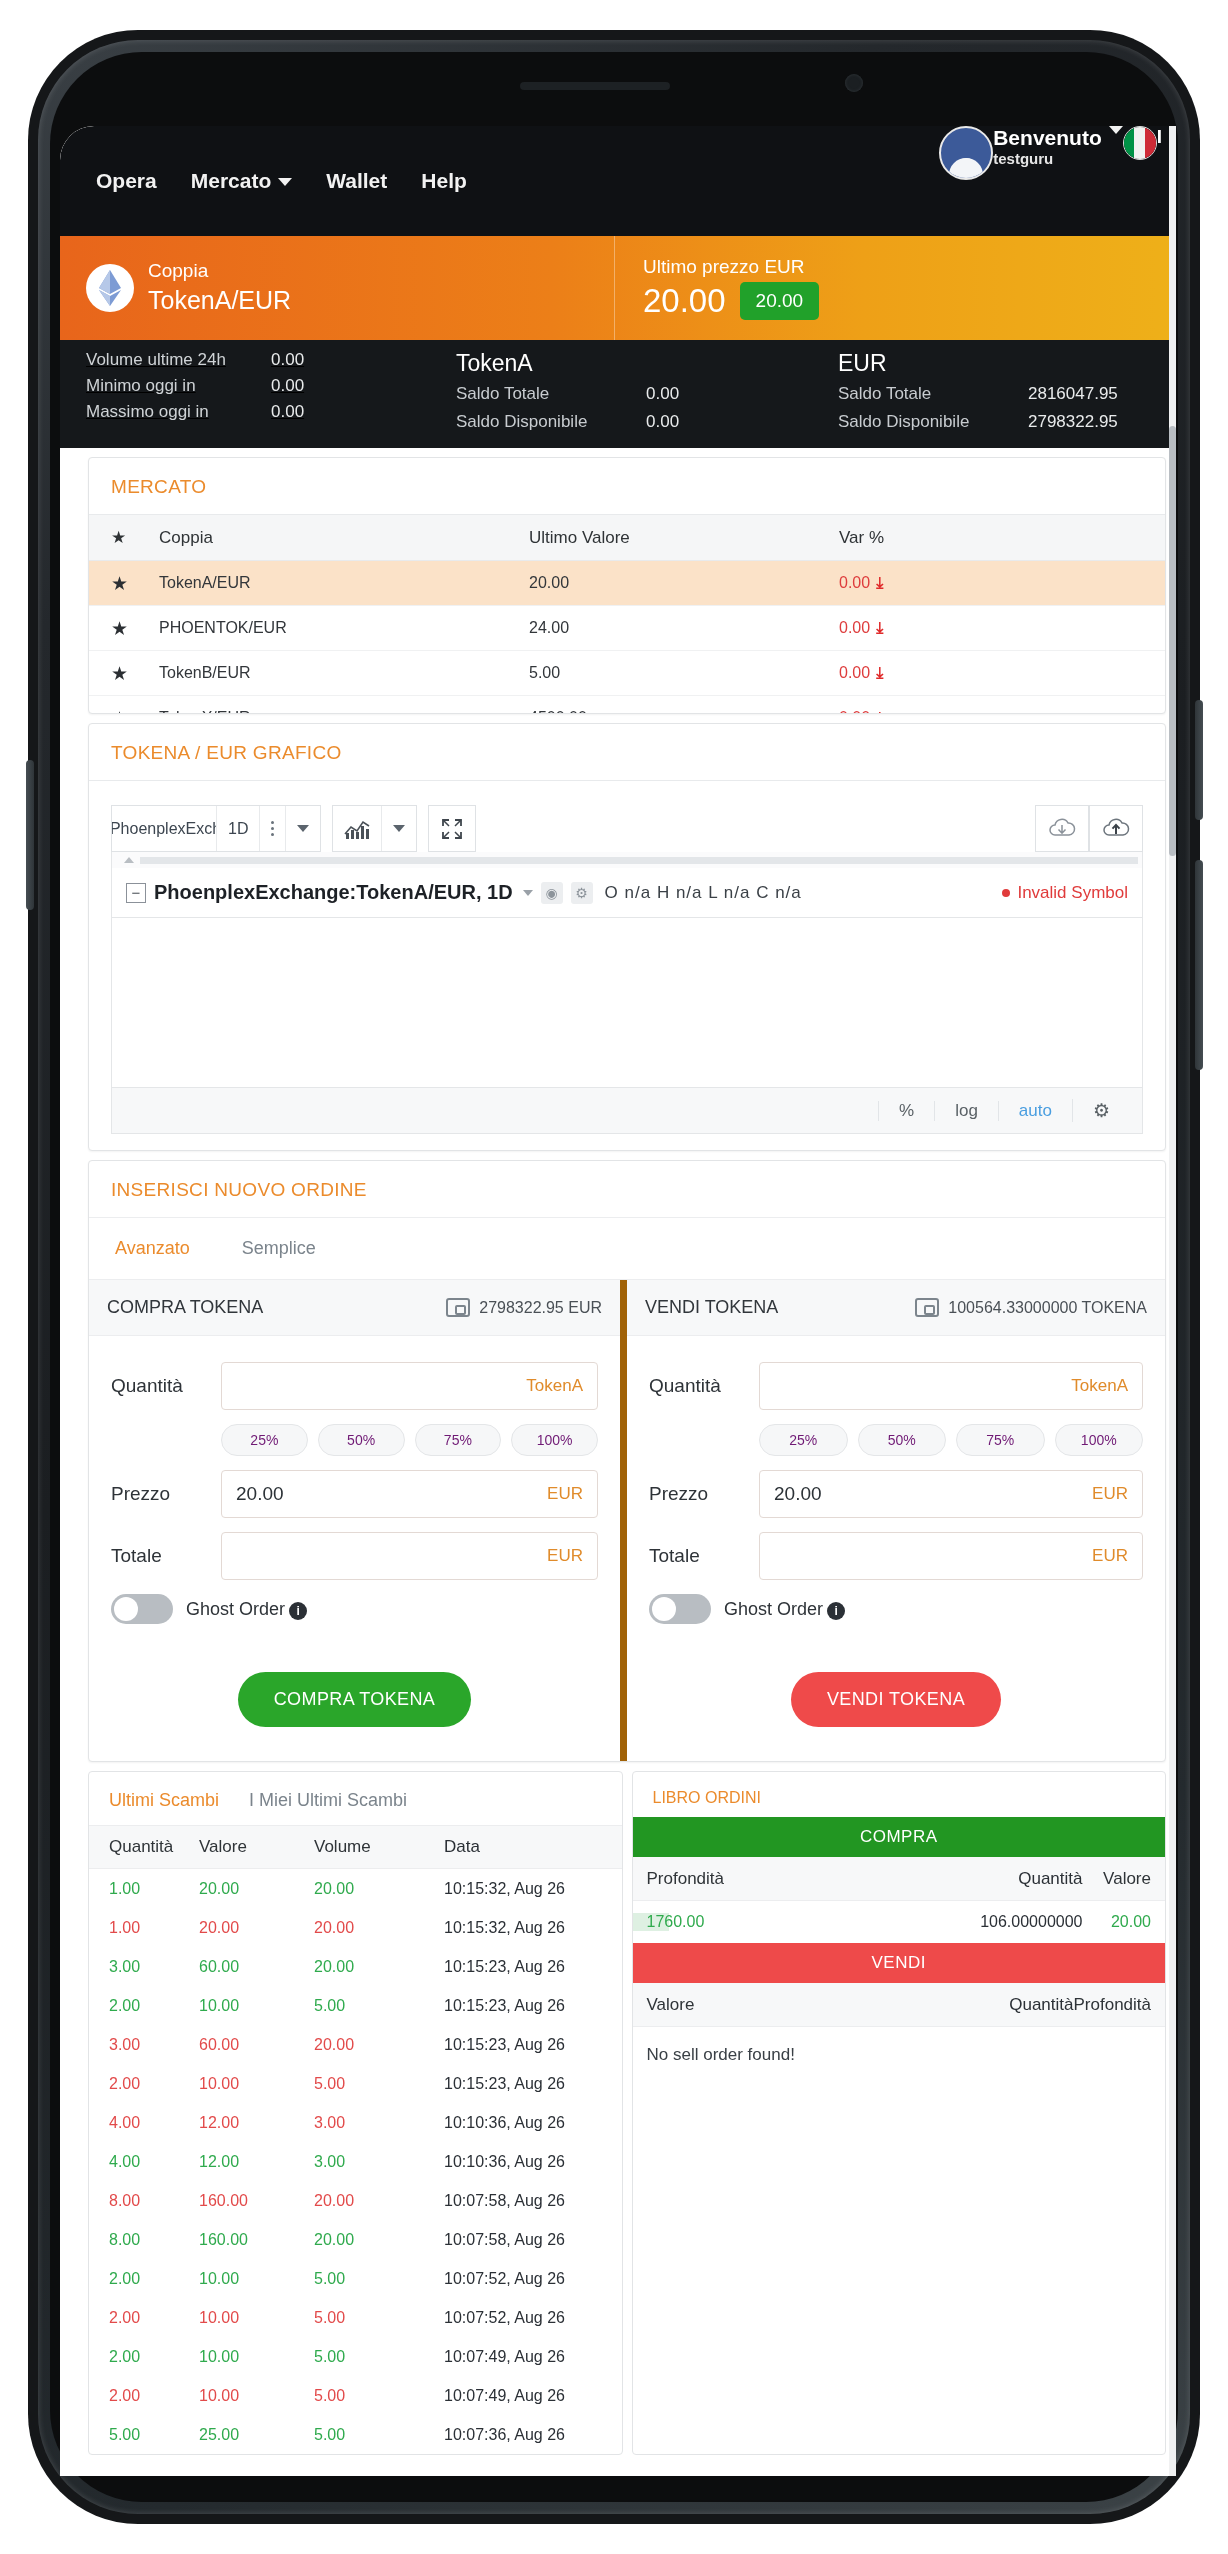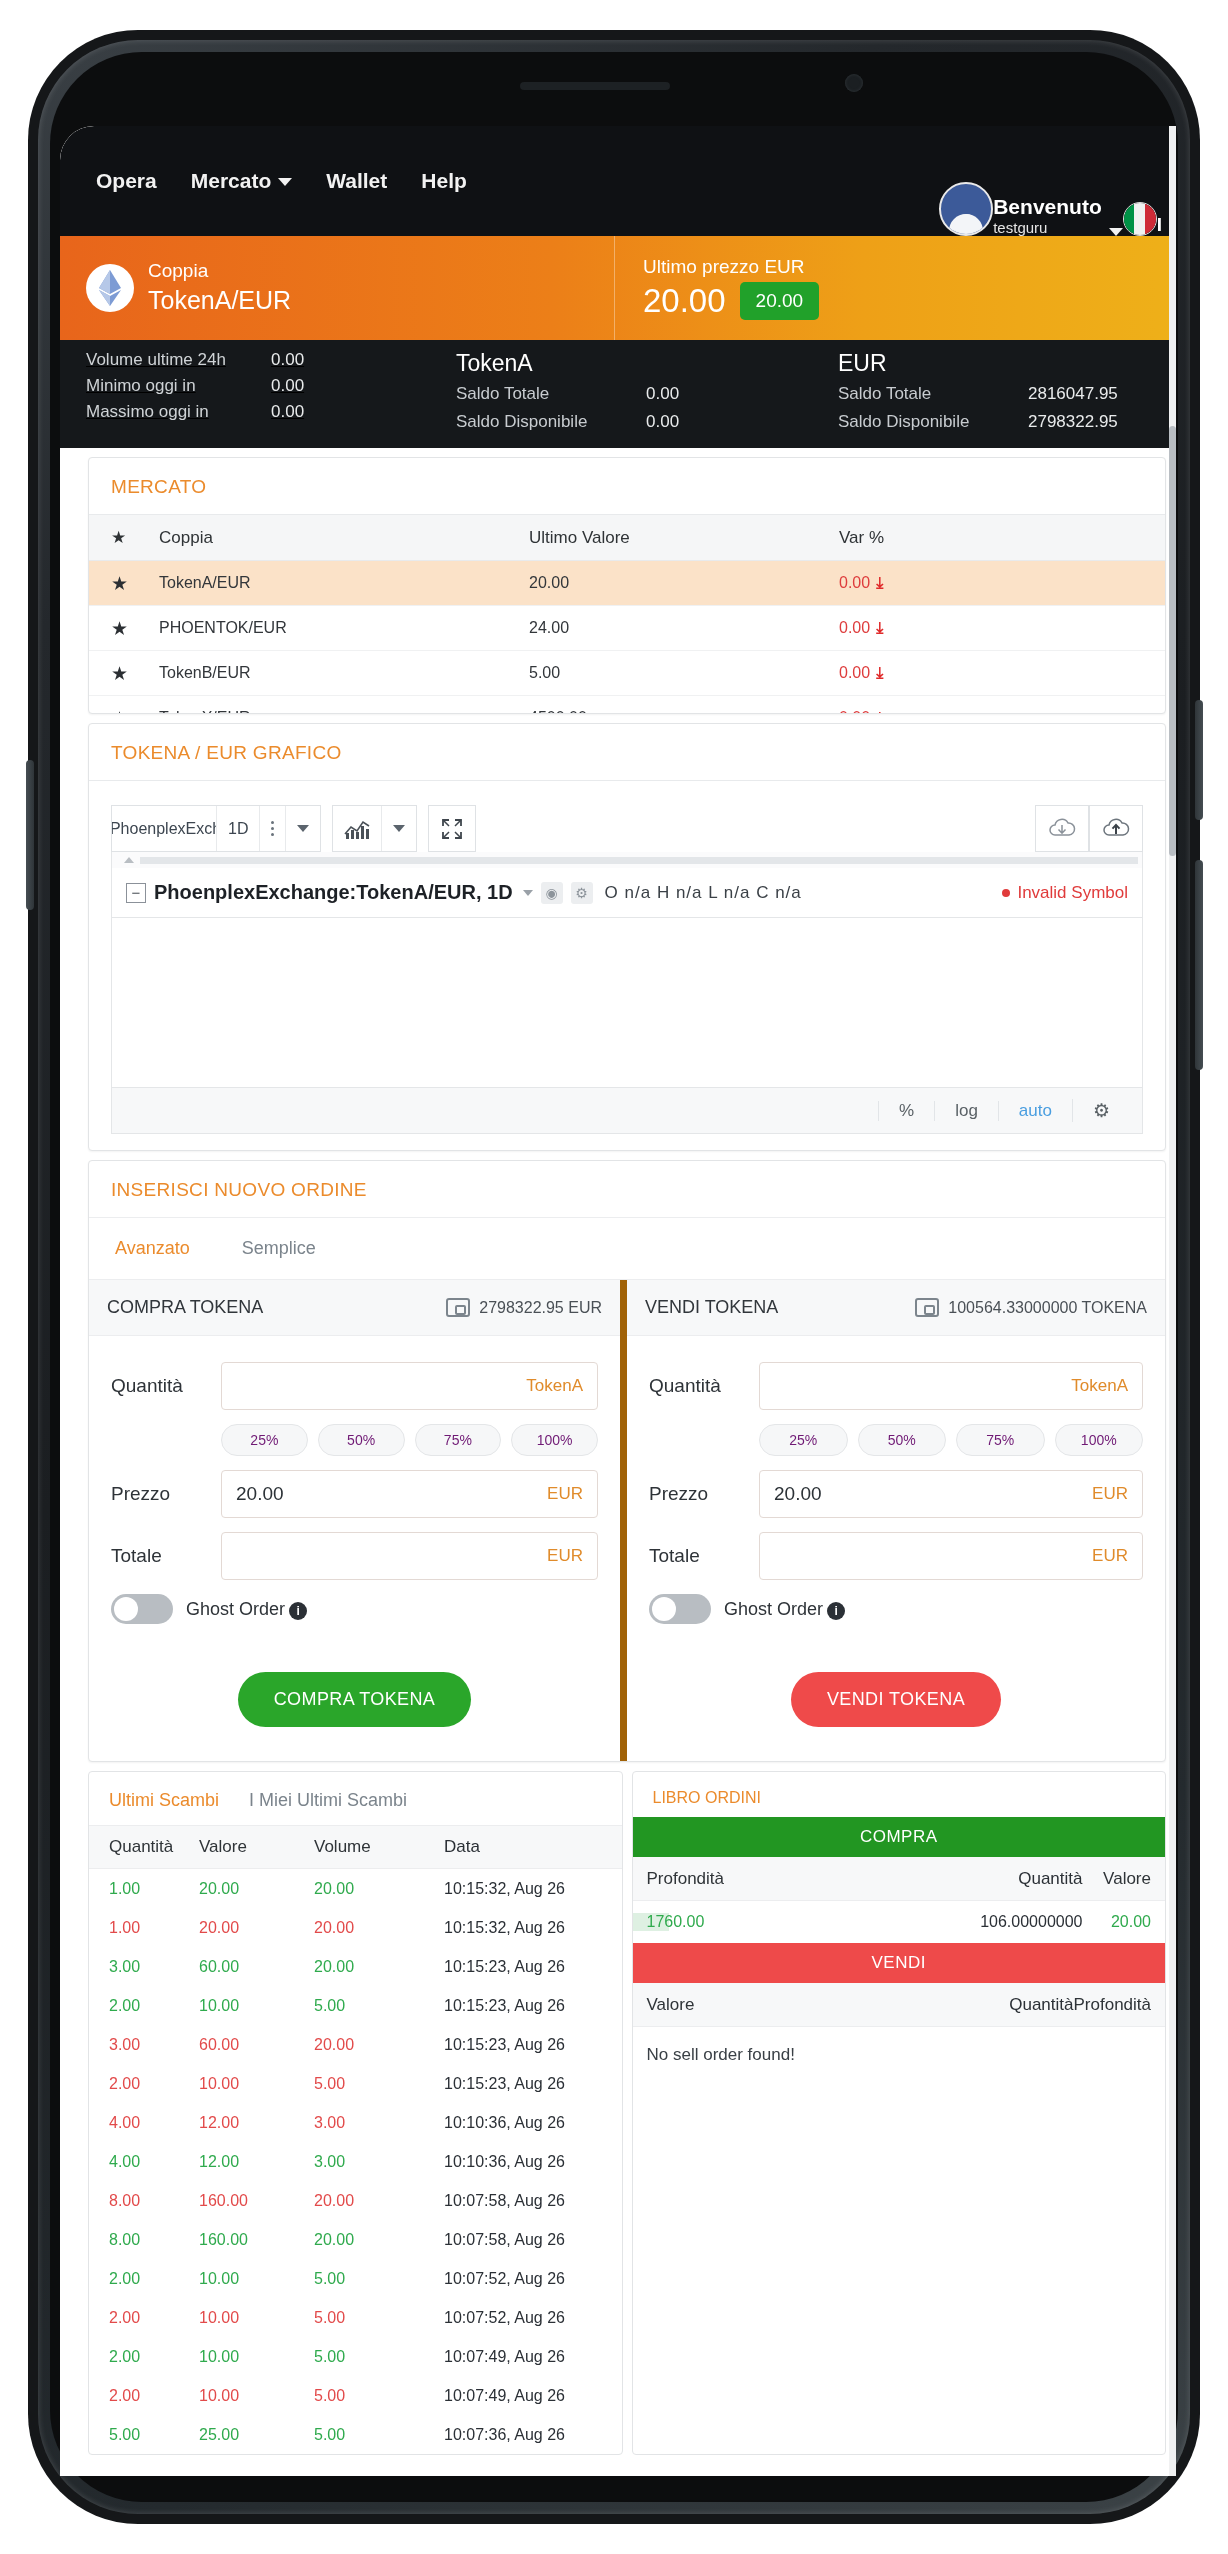--- a/index.html
+++ b/index.html
@@ -107,35 +107,35 @@
   .caret-dn {
     display: inline-block;
     width: 0; height: 0; margin-left: 7px;
     border-left: 7px solid transparent;
     border-right: 7px solid transparent;
     border-top: 8px solid #f2f2f2;
     vertical-align: middle;
   }
   .user-area {
     position: absolute; right: 14px; top: 0; height: 110px;
-    display: flex; align-items: flex-end; 
+    display: flex; align-items: flex-start; 
   }
   .avatar {
     width: 54px; height: 54px; border-radius: 50%;
     background: #3c5a99;
     display: flex; align-items: flex-end; justify-content: center;
     overflow: hidden; border: 2px solid #e9e9e9;
   }
   .avatar .head { width: 19px; height: 19px; border-radius: 50%; background:#f3f5f8; margin-bottom:2px; }
   .avatar .body { position:absolute; width:34px; height:20px; border-radius:17px 17px 0 0; background:#f3f5f8; margin-top:34px;}
   .avatar-in { position: relative; width:54px; height:54px; display:flex; flex-direction:column; align-items:center; justify-content:flex-end; }
   .avatar-in .head { margin-bottom: 1px; }
   .user-txt { line-height: 1.15; }
   .user-txt .welcome { color: #ffffff; font-size: 21px; font-weight: bold; }
-  .user-txt .uname { color: #e6e6e6; font-size: 15px; font-weight: normal; }
+  .user-txt .uname { color: #e6e6e6; font-size: 15px; font-weight: bold; }
   .flag {
     width: 34px; height: 34px; border-radius: 50%;
     overflow: hidden; display: flex; border: 1px solid #ddd;
   }
   .flag i { flex: 1; height: 100%; display:block; }
   .flag .g { background: #009246; }
   .flag .w { background: #f1f2f1; }
   .flag .r { background: #ce2b37; }
   .lang-txt { color:#fff; font-size:19px; font-weight:bold; }
 

